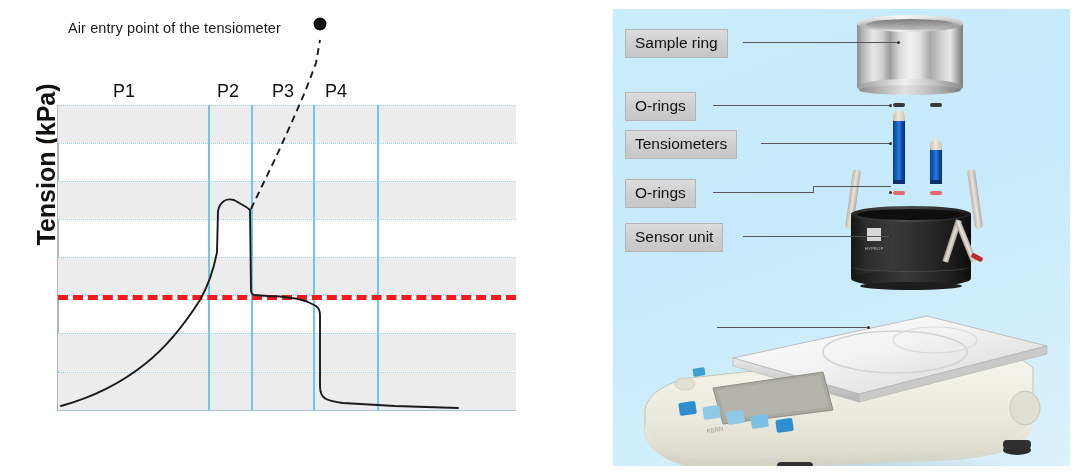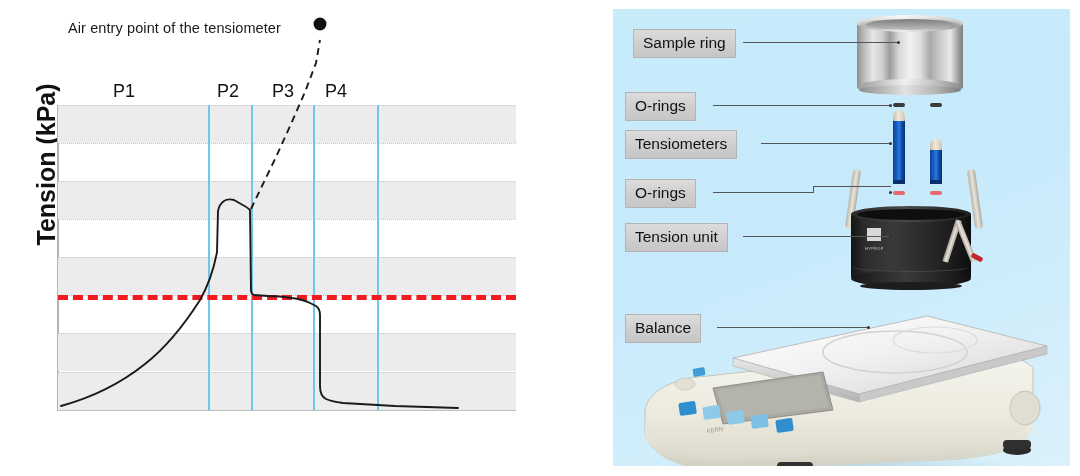--- a/index.html
+++ b/index.html
@@ -574,25 +574,24 @@
     <div class="leader-v" style="left:200px; top:177px; height:7px;"></div>
     <div class="leader" style="left:200px; top:177px; width:78px;"></div>
     <div class="dot-end" style="left:276px; top:181.5px;"></div>
 
     <div class="leader" style="left:130px; top:227px; width:148px;"></div>
     <div class="dot-end" style="left:276px; top:225.5px;"></div>
 
     <div class="leader" style="left:104px; top:318px; width:152px;"></div>
     <div class="dot-end" style="left:254px; top:316.5px;"></div>
 
-    <div class="callout-box" style="left:20px; top:20px;">Sample ring</div>
+    <div class="callout-box" style="left:12px; top:20px;">Sample ring</div>
 
     <div class="callout-box" style="left:12px; top:83px;">O-rings</div>
 
     <div class="callout-box" style="left:12px; top:121px;">Tensiometers</div>
 
     <div class="callout-box" style="left:12px; top:170px;">O-rings</div>
 
-    <div class="callout-box" style="left:12px; top:214px;">Tension unit</div>
-
-    <div class="callout-box" style="left:12px; top:305px;">Balance</div>
+    <div class="callout-box" style="left:12px; top:214px;">Sensor unit</div>
+
   </div>
 </div>
 
 </body></html>

